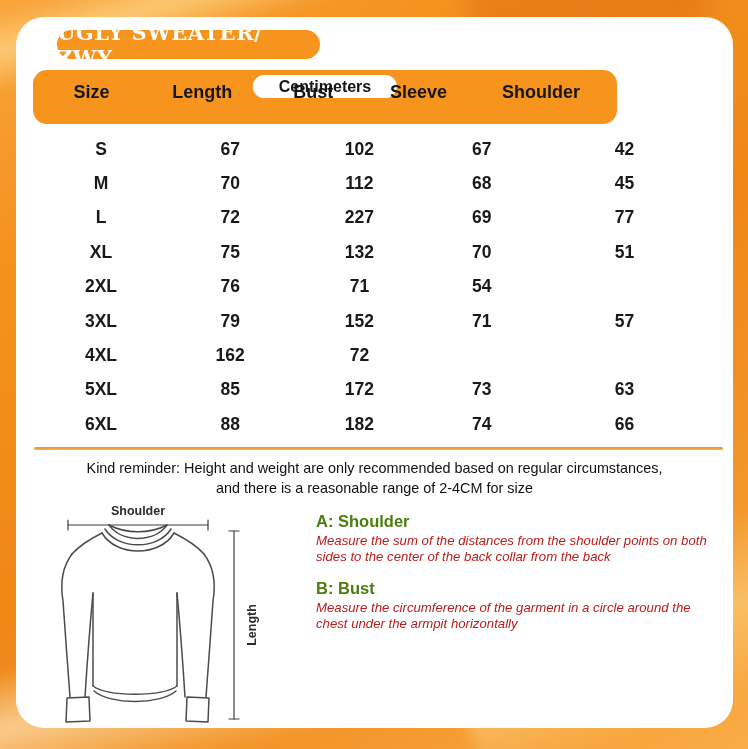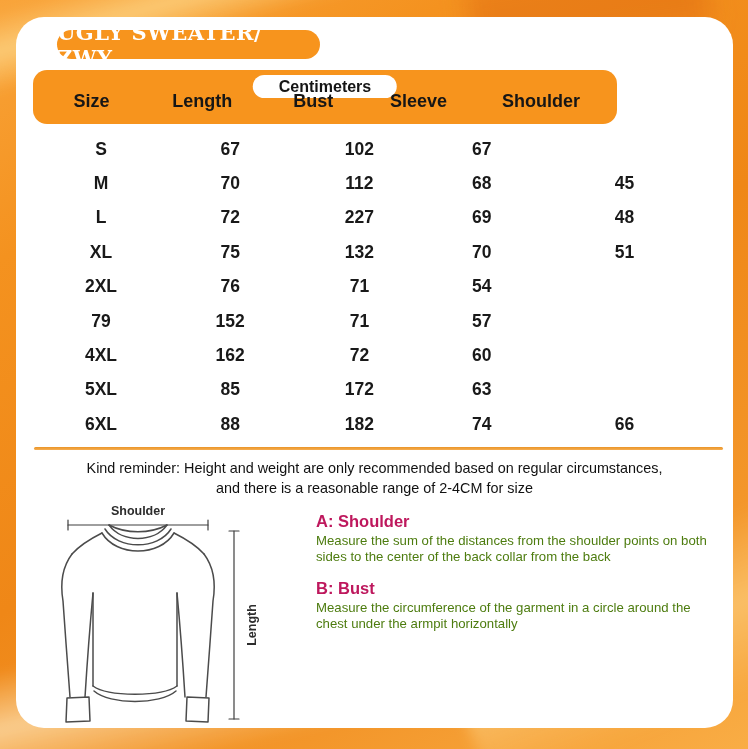--- a/index.html
+++ b/index.html
@@ -19,43 +19,43 @@
   .card{position:absolute;left:16px;top:17px;width:717px;height:711px;background:#fff;border-radius:28px;}
 
   .title-pill{position:absolute;left:17px;top:13px;height:29px;width:263px;border-radius:16px;
     background:#f7941d;display:flex;align-items:center;justify-content:flex-start;margin-left:24px;}
   .title-pill span{font-family:"DejaVu Serif", serif;font-weight:700;color:#fff;font-size:21px;letter-spacing:.5px;}
 
   .table-bar{position:absolute;left:17px;top:53px;width:544px;height:54px;border-radius:14px;background:#f7941d;padding-left:40px;}
   .unit-pill{position:absolute;left:50%;top:5px;transform:translateX(-50%);height:23px;padding:0 26px;
     border-radius:13px;background:#fff;display:flex;align-items:center;}
   .unit-pill span{font-weight:700;font-size:16px;color:#151515;}
-  .cols{position:absolute;left:0;right:0;bottom:9px;height:28px;display:grid;
+  .cols{position:absolute;left:0;right:0;bottom:18px;height:28px;display:grid;
     grid-template-columns:20% 18% 20% 16% 26%;align-items:center;}
   .cols .th{text-align:center;font-weight:700;font-size:18px;color:#161616;}
 
   .tbody{position:absolute;left:17px;top:115px;width:680px;}
   .tr{display:grid;grid-template-columns:20% 18% 20% 16% 26%;height:34.4px;align-items:center;}
   .tr .td{text-align:center;font-weight:700;font-size:17.5px;color:#191919;}
 
   .divider{position:absolute;left:18px;right:10px;top:430px;height:3px;border-radius:2px;
     background:linear-gradient(180deg,#ea9426,#f6ae52);}
 
   .reminder{position:absolute;left:0;right:0;top:441px;text-align:center;
     font-weight:400;font-size:14.4px;line-height:20px;color:#111;}
 
   .diagram{position:absolute;left:40px;top:486px;width:250px;height:225px;}
   .diagram path, .diagram line{fill:none;stroke:#4b4b4b;stroke-width:1.5;stroke-linecap:round;stroke-linejoin:round;}
   .diagram .dim{stroke:#3f3f3f;stroke-width:1.2;}
   .diagram text{font-family:"Liberation Sans", sans-serif;font-size:12.5px;font-weight:700;fill:#2c2c2c;}
 
   .guide{position:absolute;left:300px;right:18px;top:494px;}
   .guide-item{margin:0 0 14px 0;}
-  .guide-title{font-weight:700;font-size:16.5px;line-height:20px;color:#be185d;margin:0 0 2px 0;}
-  .guide-body{font-size:13.2px;line-height:15.5px;color:#4d7c0f;}
+  .guide-title{font-weight:700;font-size:16.5px;line-height:20px;color:#4d7c0f;margin:0 0 2px 0;}
+  .guide-body{font-size:13.2px;line-height:15.5px;color:#b91c1c;font-style:italic;}
 </style>
 </head>
 <body>
 
 <div class="stage">
   <div class="streak s1"></div>
   <div class="streak s2"></div>
   <div class="streak s3"></div>
   <div class="streak s4"></div>
 
@@ -77,64 +77,66 @@
           <div class="th">Shoulder</div>
         </div>
     </div>
 
     <div class="tbody">
         <div class="tr">
           <div class="td">S</div>
           <div class="td">67</div>
           <div class="td">102</div>
           <div class="td">67</div>
+          <div class="td">42</div>
         </div>
         <div class="tr">
           <div class="td">M</div>
           <div class="td">70</div>
           <div class="td">112</div>
           <div class="td">68</div>
           <div class="td">45</div>
         </div>
         <div class="tr">
           <div class="td">L</div>
           <div class="td">72</div>
           <div class="td">227</div>
           <div class="td">69</div>
-          <div class="td">48</div>
+          <div class="td">77</div>
         </div>
         <div class="tr">
           <div class="td">XL</div>
           <div class="td">75</div>
           <div class="td">132</div>
           <div class="td">70</div>
           <div class="td">51</div>
         </div>
         <div class="tr">
           <div class="td">2XL</div>
           <div class="td">76</div>
           <div class="td">71</div>
           <div class="td">54</div>
         </div>
         <div class="tr">
+          <div class="td">3XL</div>
           <div class="td">79</div>
           <div class="td">152</div>
           <div class="td">71</div>
           <div class="td">57</div>
         </div>
         <div class="tr">
           <div class="td">4XL</div>
           <div class="td">162</div>
           <div class="td">72</div>
-          <div class="td">60</div>
         </div>
         <div class="tr">
           <div class="td">5XL</div>
           <div class="td">85</div>
           <div class="td">172</div>
+          <div class="td">73</div>
           <div class="td">63</div>
         </div>
         <div class="tr">
           <div class="td">6XL</div>
           <div class="td">88</div>
           <div class="td">182</div>
           <div class="td">74</div>
           <div class="td">66</div>
         </div>
       </div>

